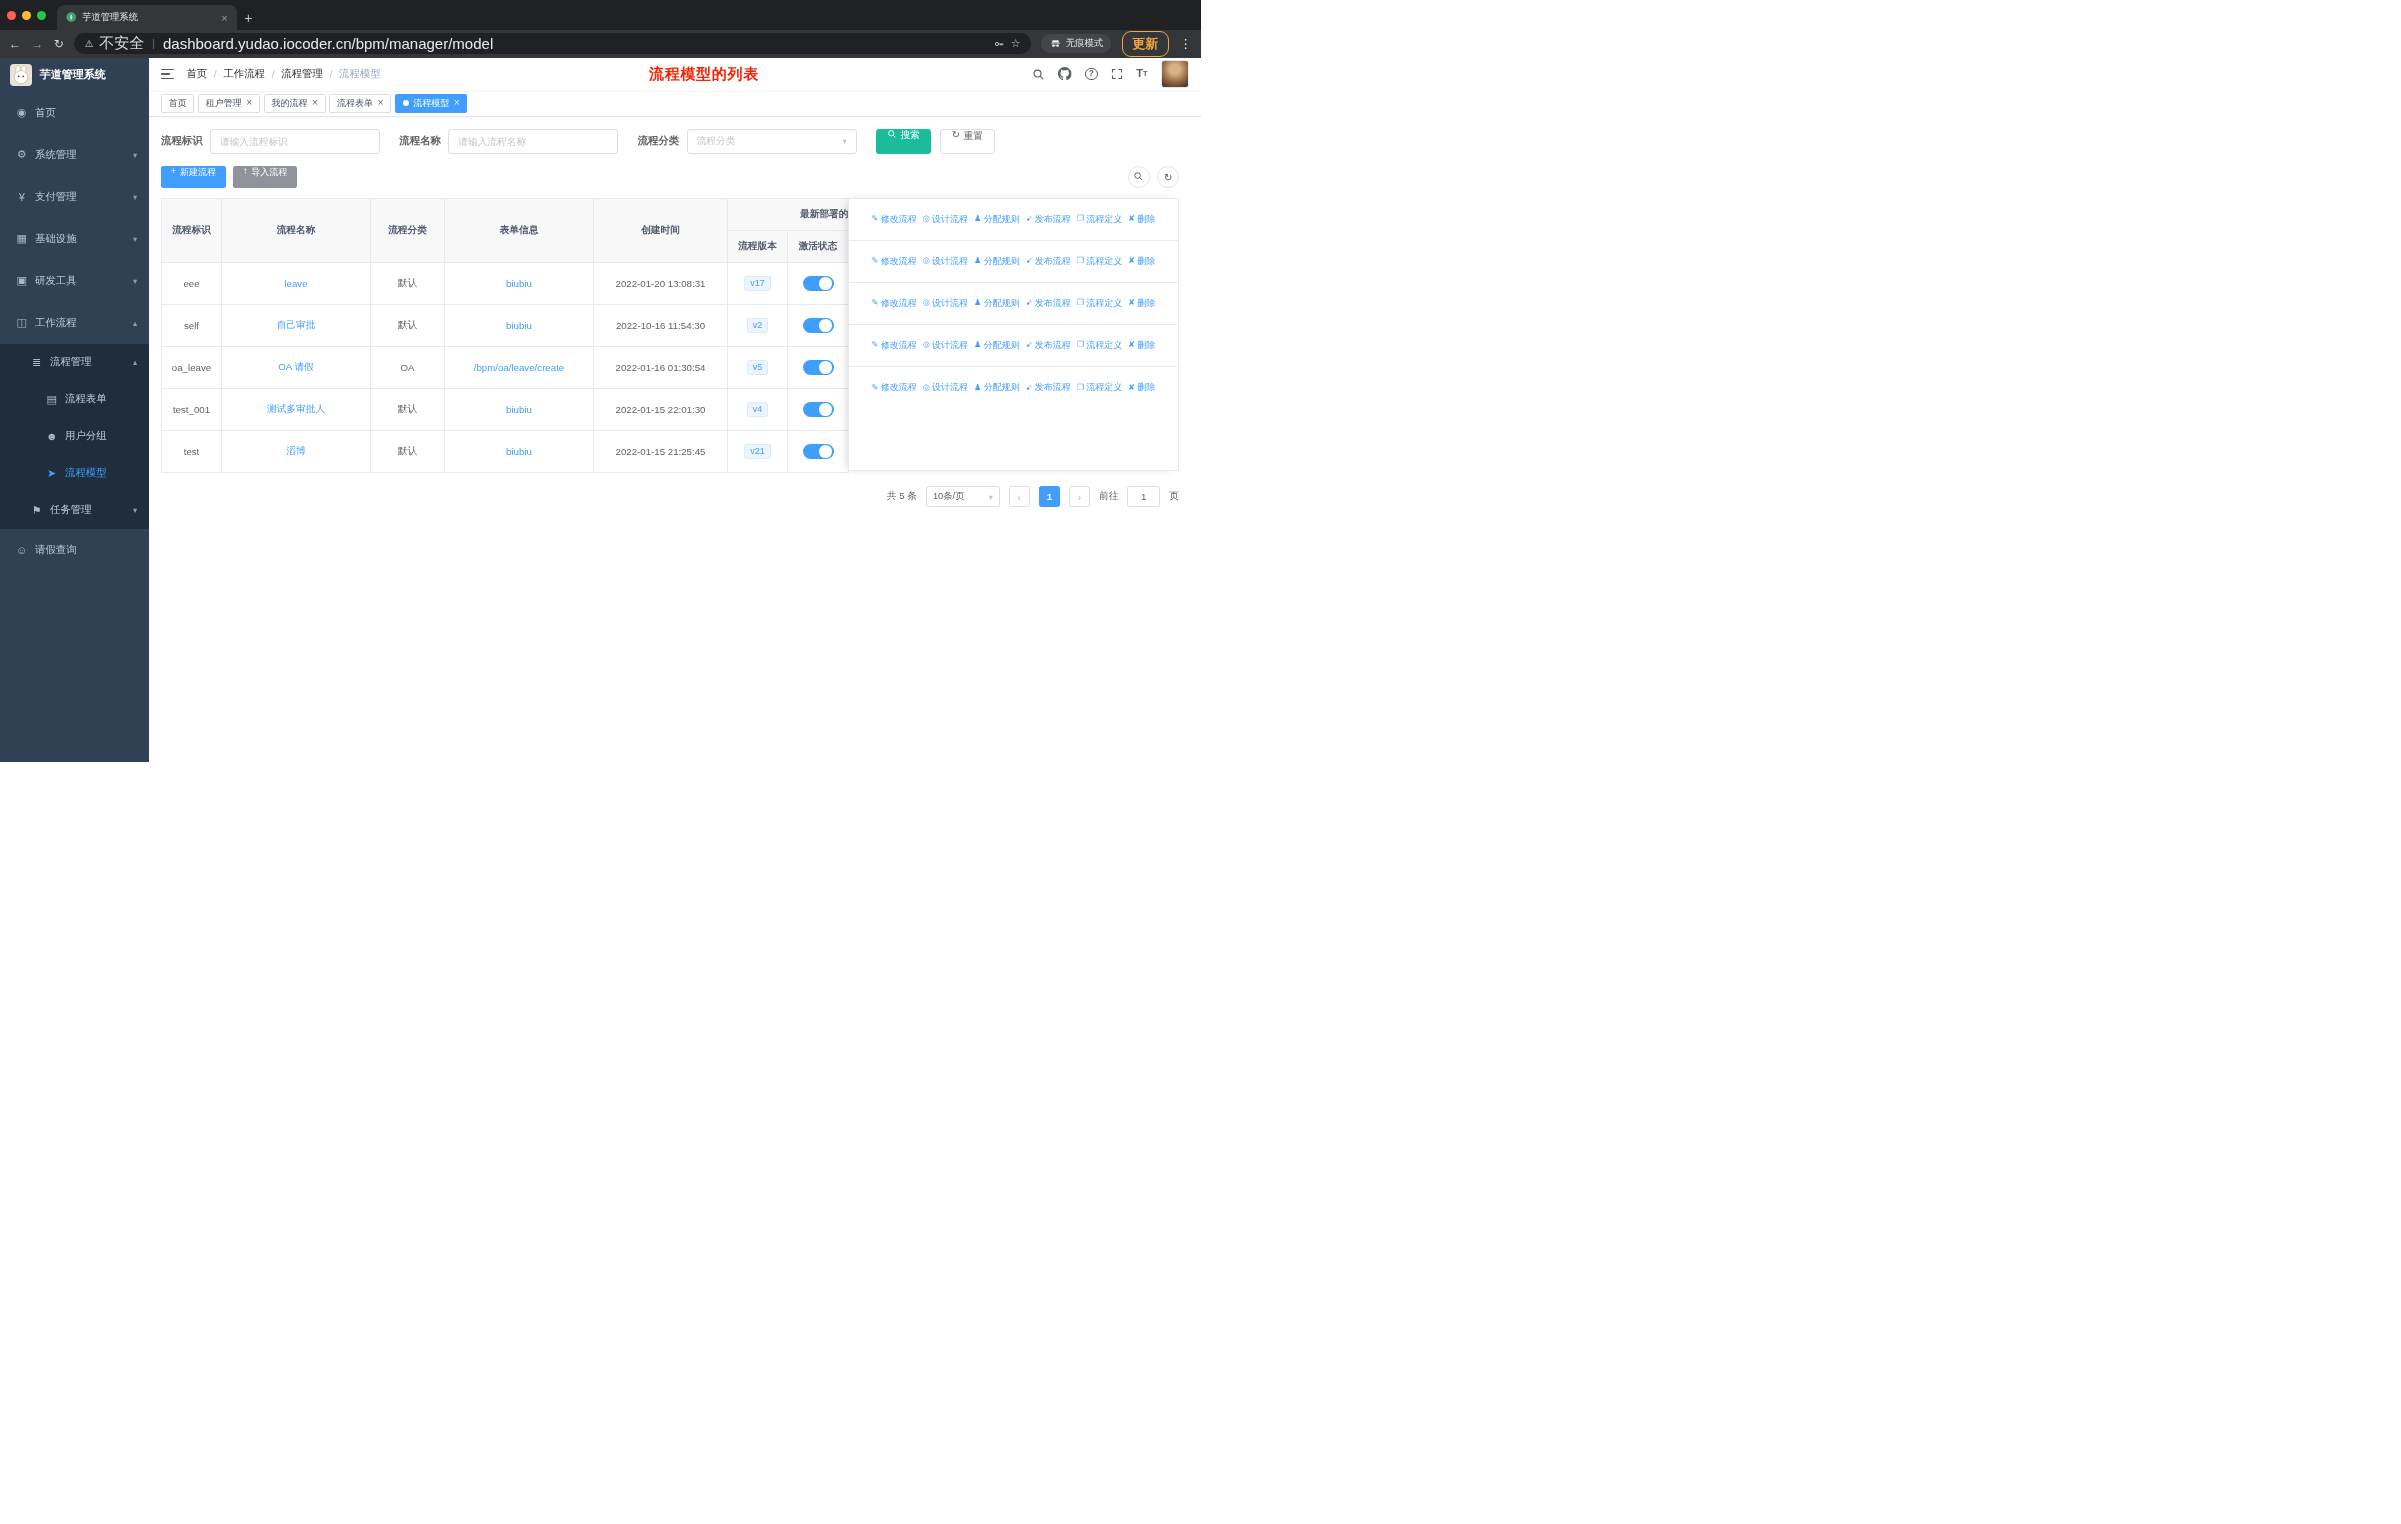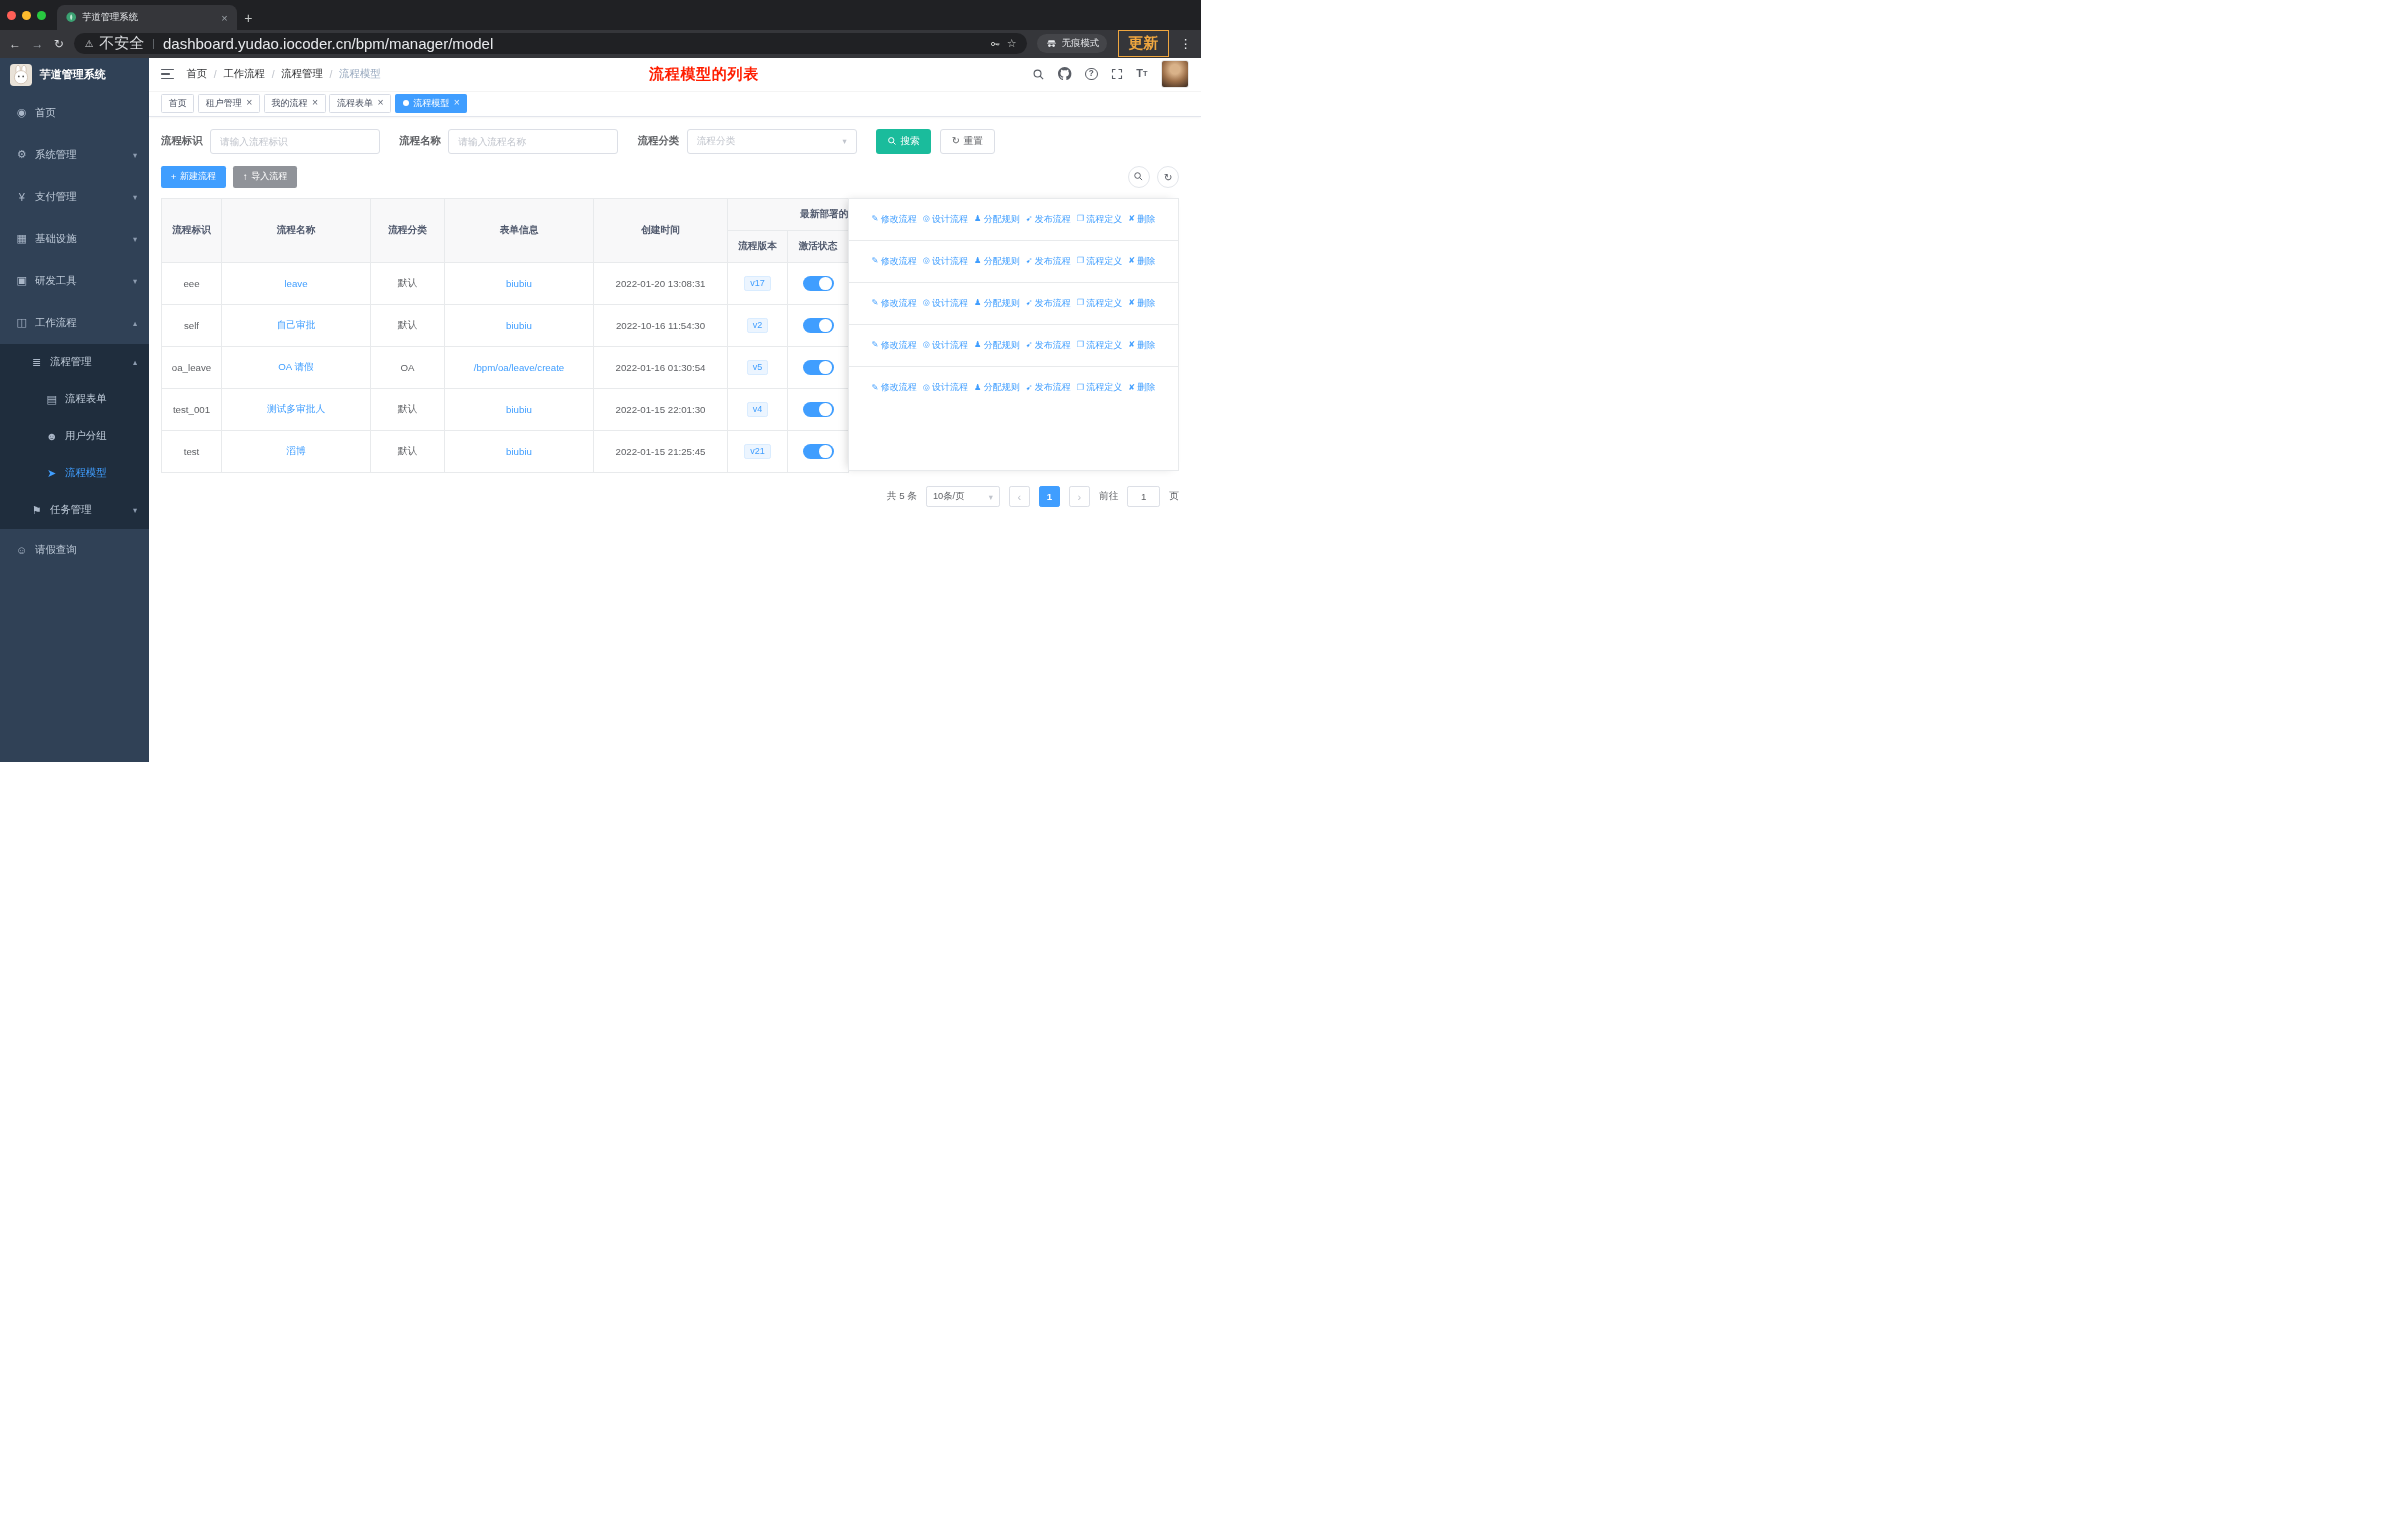--- a/index.html
+++ b/index.html
@@ -21,21 +21,21 @@
   .nav-ic.fwd{color:#9aa0a6}
   .omnibox{flex:1;height:21px;background:#202124;border-radius:10.4px;display:flex;align-items:center;padding:0 10.4px;gap:6px;cursor:text}
   .warn-ic{color:#d6d8db;font-size:9.7px}
   .sec-label{color:#d6d8db;font-size:15px}
   .om-div{width:0.7px;height:10.4px;background:#5f6368;margin:0 3px}
   .url{color:#e8eaed;font-size:15px;white-space:nowrap}
   .om-spacer{flex:1}
   .om-ic{color:#c4c7c5;cursor:pointer;display:flex;align-items:center}
   .star{font-size:11px}
   .incog{display:flex;align-items:center;gap:5.2px;background:rgba(255,255,255,.08);border-radius:9.7px;padding:3px 8.2px;color:#e8eaed;font-size:9.3px}
-  .update-pill{border:1.1px solid #f0a73f;color:#f0a73f;font-size:15px;font-weight:700;border-radius:0;padding:3px 9.7px;cursor:pointer;white-space:nowrap}
+  .update-pill{border:1.1px solid #f0a73f;color:#f0a73f;font-size:13px;font-weight:700;border-radius:9px;padding:3px 9.7px;cursor:pointer;white-space:nowrap}
   .dots{color:#e8eaed;font-size:12.7px;cursor:pointer}
 
   
   .app{flex:1;display:flex;min-height:0}
   .sidebar{width:149px;background:#304156;flex-shrink:0;display:flex;flex-direction:column;overflow:hidden}
   .logo-row{height:34px;display:flex;align-items:center;gap:7.4px;padding:0 10.4px;flex-shrink:0}
   .logo-title{color:#fff;font-size:11px;font-weight:700;white-space:nowrap}
   .menu{flex:1;overflow:hidden}
   .menu-item{display:flex;align-items:center;gap:6.7px;color:#bfcbd9;font-size:10.4px;cursor:pointer;white-space:nowrap}
   .menu-item .mi-icon{width:13.4px;text-align:center;font-size:11px;color:#aab7c8}
@@ -72,21 +72,21 @@
   .content{flex:1;padding:12px 12px 0;overflow:hidden}
 
   
   .filters{display:flex;align-items:center}
   .f-label{font-size:10.4px;font-weight:700;color:#606266;margin-right:7.4px;white-space:nowrap}
   .f-input{width:170px;height:25px;border:0.7px solid #dcdfe6;border-radius:3px;padding:0 9px;font-size:9.7px;color:#606266;outline:none;margin-right:19.4px;font-family:inherit}
   .f-input::placeholder{color:#c0c4cc}
   .f-select{width:170px;height:25px;border:0.7px solid #dcdfe6;border-radius:3px;padding:0 9px;display:flex;align-items:center;justify-content:space-between;cursor:pointer;margin-right:19.4px}
   .sel-ph{color:#c0c4cc;font-size:9.7px}
   .sel-arrow{color:#c0c4cc;font-size:8.2px}
-  .btn{display:inline-flex;align-items:center;gap:3.7px;border:none;border-radius:3px;cursor:pointer;font-family:inherit}
+  .btn{display:inline-flex;gap:3.7px;border:none;border-radius:3px;cursor:pointer;font-family:inherit}
   .search-btn{height:25px;padding:0 11px;background:#1abc9c;color:#fff;font-size:9.7px;margin-right:9px}
   .reset-btn{height:25px;padding:0 11px;background:#fff;color:#606266;font-size:9.7px;border:0.7px solid #dcdfe6}
   .btn .ic{font-size:9.7px;line-height:1}
 
   .actions-row{display:flex;align-items:center;margin-top:12px;width:1018px}
   .create-btn{height:22px;padding:0 9.7px;background:#409eff;color:#fff;font-size:9px;border-radius:2.2px;margin-right:7.4px}
   .import-btn{height:22px;padding:0 9.7px;background:#909399;color:#fff;font-size:9px;border-radius:2.2px}
   .right-tools{margin-left:auto;display:flex;gap:7.4px}
   .circle-btn{width:22px;height:22px;border-radius:50%;border:0.7px solid #e3e6eb;background:#fff;display:flex;align-items:center;justify-content:center;color:#5a5e66;cursor:pointer;font-size:10.4px}
 

